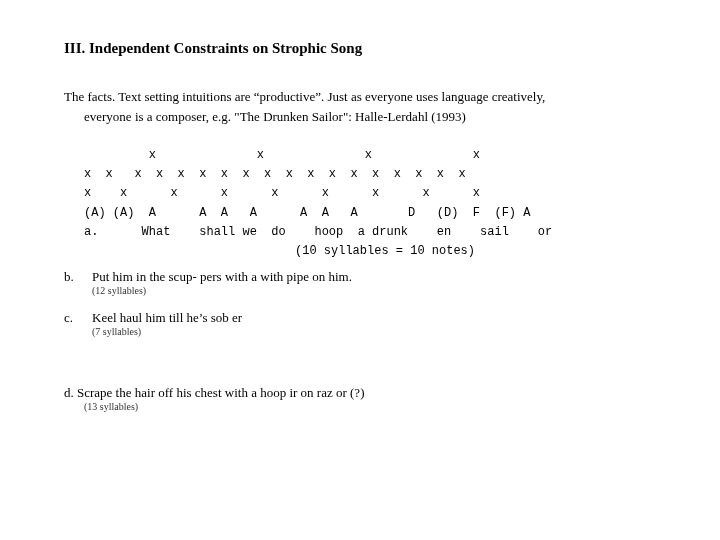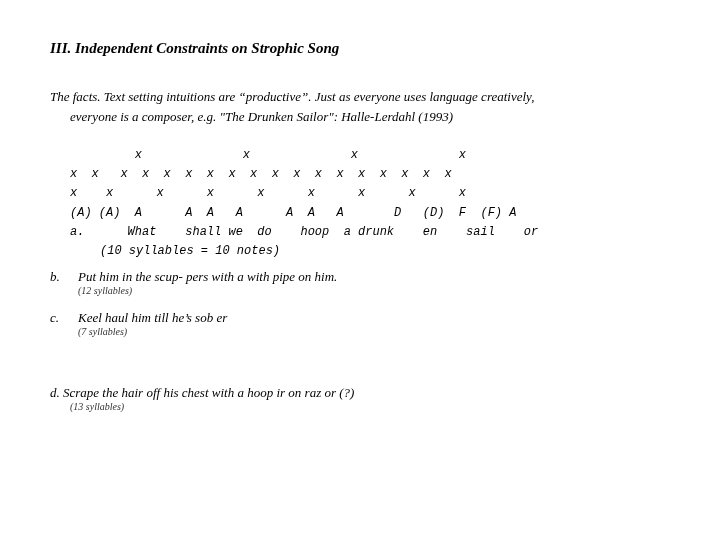--- a/index.html
+++ b/index.html
@@ -14,22 +14,21 @@
       background: #ffffff;
       font-family: 'Times New Roman', Times, serif;
       font-size: 13px;
       color: #000000;
       overflow: hidden;
     }
 
     .page {
       width: 720px;
       height: 436px;
-      padding: 40px 50px;
-      font-style: italic;
+      padding: 40px 64px;
     }
 
     .title {
       font-size: 15px;
       font-weight: bold;
       margin-bottom: 30px;
     }
 
     .intro {
       font-size: 13px;
@@ -99,21 +98,21 @@
 
   <div class="musical-example">
     <div class="mono">         x              x              x              x</div>
     <div class="mono">x  x   x  x  x  x  x  x  x  x  x  x  x  x  x  x  x  x</div>
     <div class="mono">x    x      x      x      x      x      x      x      x</div>
     <div class="mono">(A) (A)  A      A  A   A      A  A   A       D   (D)  F  (F) A</div>
     <div style="display:flex; gap:0;">
       <span class="mono">a.    </span>
       <span class="mono">  What    shall we  do    hoop  a drunk    en    sail    or</span>
     </div>
-    <div class="mono" style="padding-left: 30px;">(10 syllables = 10 notes)</div>
+    <div class="mono" style="padding-left: 30px; text-align: center;">(10 syllables = 10 notes)</div>
   </div>
 
   <div class="item-block">
     <span class="item-label">b.</span>
     <div class="item-content">
       <div>Put him in the scup- pers with a with    pipe    on    him.</div>
       <div class="item-sub">(12 syllables)</div>
     </div>
   </div>
 

